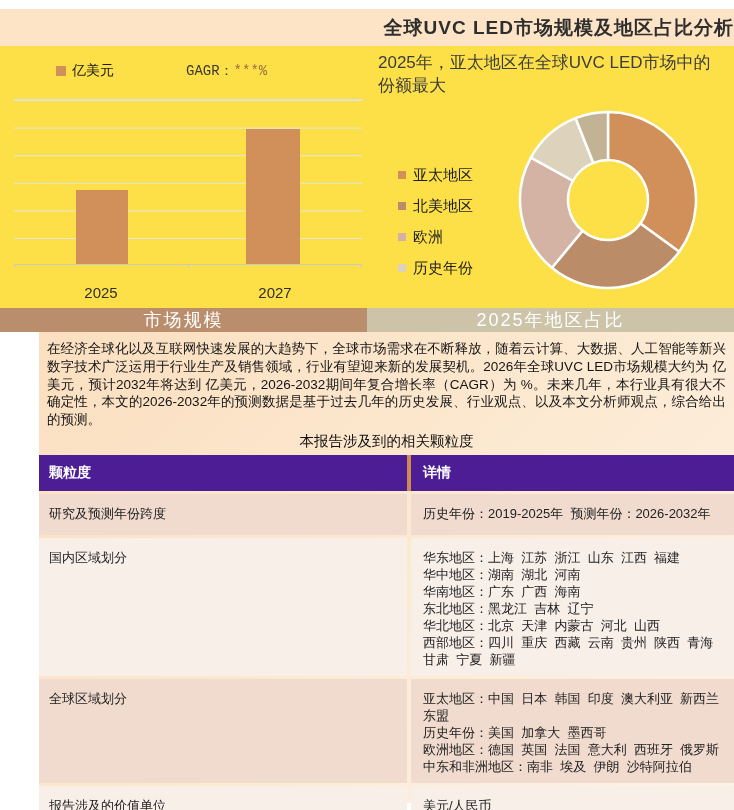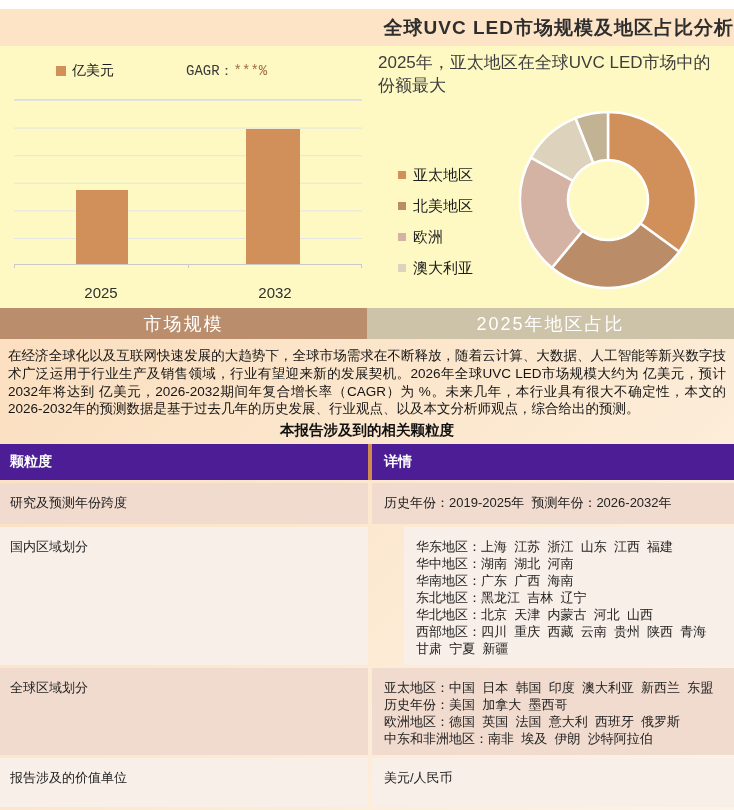--- a/index.html
+++ b/index.html
@@ -5,21 +5,21 @@
   * { margin:0; padding:0; box-sizing:border-box; }
   html,body { width:734px; height:810px; overflow:hidden; background:#fff;
     font-family:"Liberation Sans","DejaVu Sans",sans-serif; }
 
   
   .title-bar { margin-top:9px; height:37px; background:#fde4c6;
     display:flex; align-items:center; justify-content:flex-end; }
   .title-bar h1 { font-size:19px; font-weight:bold; color:#2e2e2e; letter-spacing:1px; }
 
   
-  .charts { display:flex; height:262px; background:#fef9c3; position:relative; }
+  .charts { display:flex; height:262px; background:#fde047; position:relative; }
   .bar-panel { width:370px; position:relative; }
   .bar-top { display:flex; align-items:center; margin:14px 0 0 56px; height:22px; }
   .legend-sq { width:10px; height:10px; display:inline-block; margin-right:6px; }
   .bar-legend-label { font-size:14px; color:#1a1a1a; }
   .cagr { margin-left:72px; font-family:"Liberation Mono","DejaVu Sans Mono",monospace; font-size:14px; }
   .cagr .pre { color:#3a3a3a; }
   .cagr .val { color:#9b6a44; }
   .plot { position:absolute; left:14px; top:53px; width:348px; height:166px;
     border-top:1px solid #dcdcdc; border-bottom:1px solid #c9c9c9;
     background-image:linear-gradient(to bottom,#e4e4e4 1px,transparent 1px);
@@ -31,46 +31,46 @@
 
   .pie-panel { width:364px; position:relative; }
   .pie-title { margin:6px 8px 0 8px; width:345px; font-size:17px; line-height:1.35;
     color:#3d3d3d; }
   .pie-legend { position:absolute; left:28px; top:120px; list-style:none; width:96px; }
   .pie-legend li { display:flex; margin-bottom:13px; font-size:15px; color:#1d1d1d; line-height:1.2; }
   .pie-legend .mk { width:8px; height:8px; margin:5px 7px 0 0; flex:0 0 8px; }
   .donut-wrap { position:absolute; left:148px; top:64px; }
 
   
-  .tabs { display:flex; height:31px; }
+  .tabs { display:flex; height:24px; }
   .tab { flex:1; display:flex; align-items:center; justify-content:center;
     color:#fff; font-size:18px; letter-spacing:2px; cursor:pointer; }
   .tab.active { background:#ba8e6c; }
   .tab.inactive { background:#cdc3a9; }
 
   
   .content { height:471px; background:linear-gradient(135deg,#fbdfc0 0%,#fce8cf 45%,#fdf3e6 100%);
-    padding-top:8px; }
+    padding-top:8px;margin-left:39px; }
   .intro { margin:0 8px; font-size:13.5px; line-height:17.8px; color:#141414;
     text-align:justify; white-space:pre-wrap; }
-  .tbl-title { text-align:center; font-size:14.5px; font-weight:bold; color:#111;
+  .tbl-title { text-align:center; font-size:14.5px; font-weight:normal; color:#111;
     margin:3px 0 4px 0; }
 
   .tbl { width:100%; }
   .trow { display:flex; margin-bottom:3px; }
   .cell-l { width:368px; margin-right:4px; padding:11px 10px 8px 10px;
     font-size:13px; color:#222; }
   .cell-r { flex:1; padding:11px 10px 8px 12px; font-size:13px; color:#222;
     line-height:17px; white-space:pre-wrap; }
   .thead { background:#d0894e; }
   .thead .cell-l, .thead .cell-r { background:#4c1d95; color:#fff; font-weight:bold;
     font-size:14px; padding-top:9px; padding-bottom:9px; }
   .trow.dark .cell-l, .trow.dark .cell-r { background:#f1dbce; }
   .trow.light .cell-l, .trow.light .cell-r { background:#f8efe8; }
-  .r1 { min-height:41px; } .r2 { min-height:131px;gap:32px; } .r3 { min-height:81px; } .r4 { min-height:49px; }
+  .r1 { min-height:41px; } .r2 { min-height:131px; } .r3 { min-height:81px; } .r4 { min-height:49px; }
   .thead { min-height:34px; }
 </style>
 </head>
 <body>
 
 <div class="title-bar">
   <h1>全球UVC LED市场规模及地区占比分析</h1>
 </div>
 
 <div class="charts">
@@ -83,42 +83,42 @@
     </div>
     <div class="plot" id="bar-plot">
       <span class="tick" style="left:0;"></span>
       <span class="tick" style="left:50%;"></span>
       <span class="tick" style="right:0;"></span>
     <div class="bar" style="left: 62px; width: 52px; height: 45%; background: rgb(209, 144, 90);"></div>
         <div class="bar" style="left: 232px; width: 54px; height: 82.5%; background: rgb(209, 144, 90);"></div>
       </div>
     <div class="xlabels">
       <div>2025</div>
-      <div>2032</div>
+      <div>2027</div>
     </div>
   </div>
 
   <div class="pie-panel">
     <div class="pie-title">2025年，亚太地区在全球UVC LED市场中的份额最大</div>
     <ul class="pie-legend" id="pie-legend">
       <li>
           <span class="mk" style="background: rgb(209, 144, 90);"></span>
           <span>亚太地区</span>
         </li>
       <li>
           <span class="mk" style="background: rgb(186, 140, 104);"></span>
           <span>北美地区</span>
         </li>
       <li>
           <span class="mk" style="background: rgb(212, 179, 164);"></span>
           <span>欧洲</span>
         </li>
       <li>
           <span class="mk" style="background: rgb(221, 211, 189);"></span>
-          <span>澳大利亚</span>
+          <span>历史年份</span>
         </li>
     </ul>
     <div class="donut-wrap">
       <svg id="donut-svg" width="180" height="180" viewBox="0 0 180 180">
           <path d="M 90 2 A 88 88 0 0 1 161.19349550499538 141.72510220173763 L 122.36067977499789 113.51141009169892 A 40 40 0 0 0 90 50 Z" fill="#d1905a" stroke="#ffffff" stroke-width="2.5"></path>
           <path d="M 161.19349550499538 141.72510220173763 A 88 88 0 0 1 33.906688902115285 157.80516536426944 L 64.50304041005239 120.82052971103155 A 40 40 0 0 0 122.36067977499789 113.51141009169892 Z" fill="#ba8c68" stroke="#ffffff" stroke-width="2.5"></path>
           <path d="M 33.906688902115285 157.80516536426944 A 88 88 0 0 1 12.885012156139979 47.60567667904908 L 54.94773279824545 70.7298530359314 A 40 40 0 0 0 64.50304041005239 120.82052971103155 Z" fill="#d4b3a4" stroke="#ffffff" stroke-width="2.5"></path>
           <path d="M 12.885012156139979 47.60567667904908 A 88 88 0 0 1 57.60503936374842 8.179669241833835 L 75.27501789261292 52.80894056446993 A 40 40 0 0 0 54.94773279824545 70.7298530359314 Z" fill="#ddd3bd" stroke="#ffffff" stroke-width="2.5"></path>
           <path d="M 57.60503936374842 8.179669241833835 A 88 88 0 0 1 90.00000000000013 2 L 90.00000000000006 50 A 40 40 0 0 0 75.27501789261292 52.80894056446993 Z" fill="#c1b394" stroke="#ffffff" stroke-width="2.5"></path>
         </svg>

